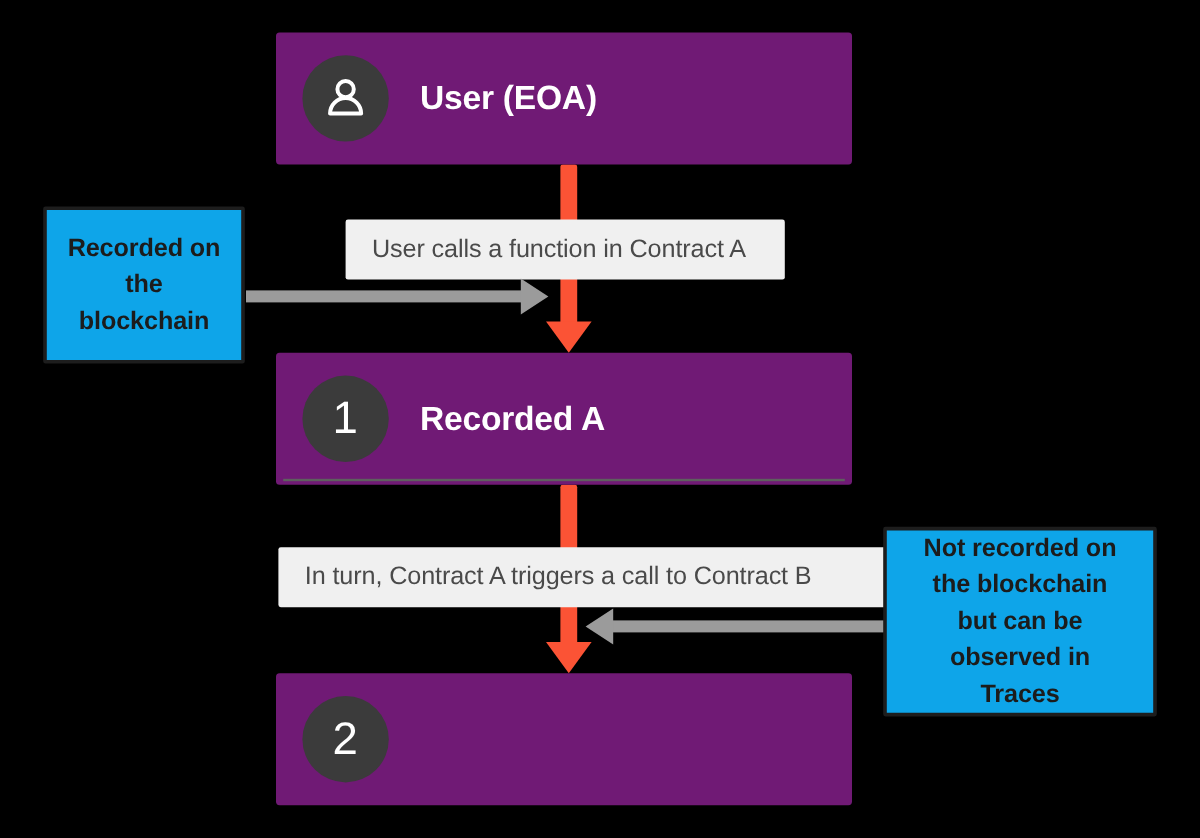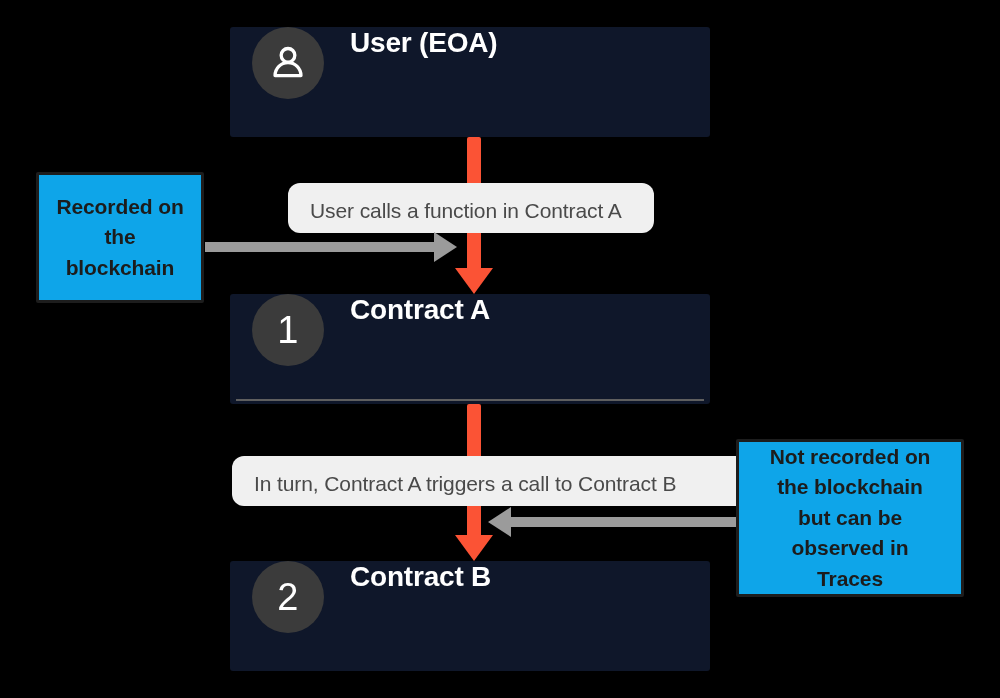--- a/index.html
+++ b/index.html
@@ -20,23 +20,24 @@
     position: absolute;
     left: 0; top: 0;
     width: 1000px;
     height: 698px;
     background: #000000;
   }
 
   
   .node {
     position: absolute;
-    background: #0f172a;
+    background: #701a75;
     border-radius: 3px;
     display: flex;
+    align-items: center;
     box-sizing: border-box;
     padding-left: 22px;
     z-index: 3;
   }
   .node-badge {
     width: 72px;
     height: 72px;
     border-radius: 50%;
     background: #3b3b3b;
     display: flex;
@@ -72,25 +73,25 @@
   #node-ca     { left: 230px; top: 294px; width: 480px; height: 110px; }
   #node-cb     { left: 230px; top: 561px; width: 480px; height: 110px; }
 
   
   .person-ic { width: 42px; height: 42px; display: block; }
 
   
   .chip {
     position: absolute;
     background: #f0f0f0;
-    border-radius: 12px;
-    display: flex;
-    align-items: flex-start;
+    border-radius: 2px;
+    display: flex;
+    align-items: center;
     box-sizing: border-box;
-    padding: 16px 22px;
+    padding: 5px 22px;
     color: #4a4a4a;
     font-size: 21px;
     letter-spacing: -0.1px;
     white-space: nowrap;
     z-index: 4;
   }
   #chip-1 { left: 288px; top: 183px; width: 366px; height: 50px; }
   #chip-2 { left: 232px; top: 456px; width: 523px; height: 50px; }
 
   
@@ -203,21 +204,21 @@
 
   <div class="garrow" id="garrow-left">
     <div class="gshaft"></div>
     <div class="ghead"></div>
   </div>
 
   <div class="node" id="node-ca">
     <div class="node-badge">
       <span class="node-badge-num">1</span>
     </div>
-    <div class="node-title">Contract A</div>
+    <div class="node-title">Recorded A</div>
     <div class="node-underline"></div>
   </div>
 
   <div class="oarrow" id="oarrow-2">
     <div class="shaft"></div>
     <div class="head"></div>
   </div>
 
   <div class="chip" id="chip-2">
     <span>In turn, Contract A triggers a call to Contract B</span>
@@ -229,16 +230,15 @@
   </div>
 
   <div class="anno" id="anno-right">
     <span class="anno-text">Not recorded on the blockchain but can be observed in Traces</span>
   </div>
 
   <div class="node" id="node-cb">
     <div class="node-badge">
       <span class="node-badge-num">2</span>
     </div>
-    <div class="node-title">Contract B</div>
   </div>
 
 </div>
 
 </body></html>

